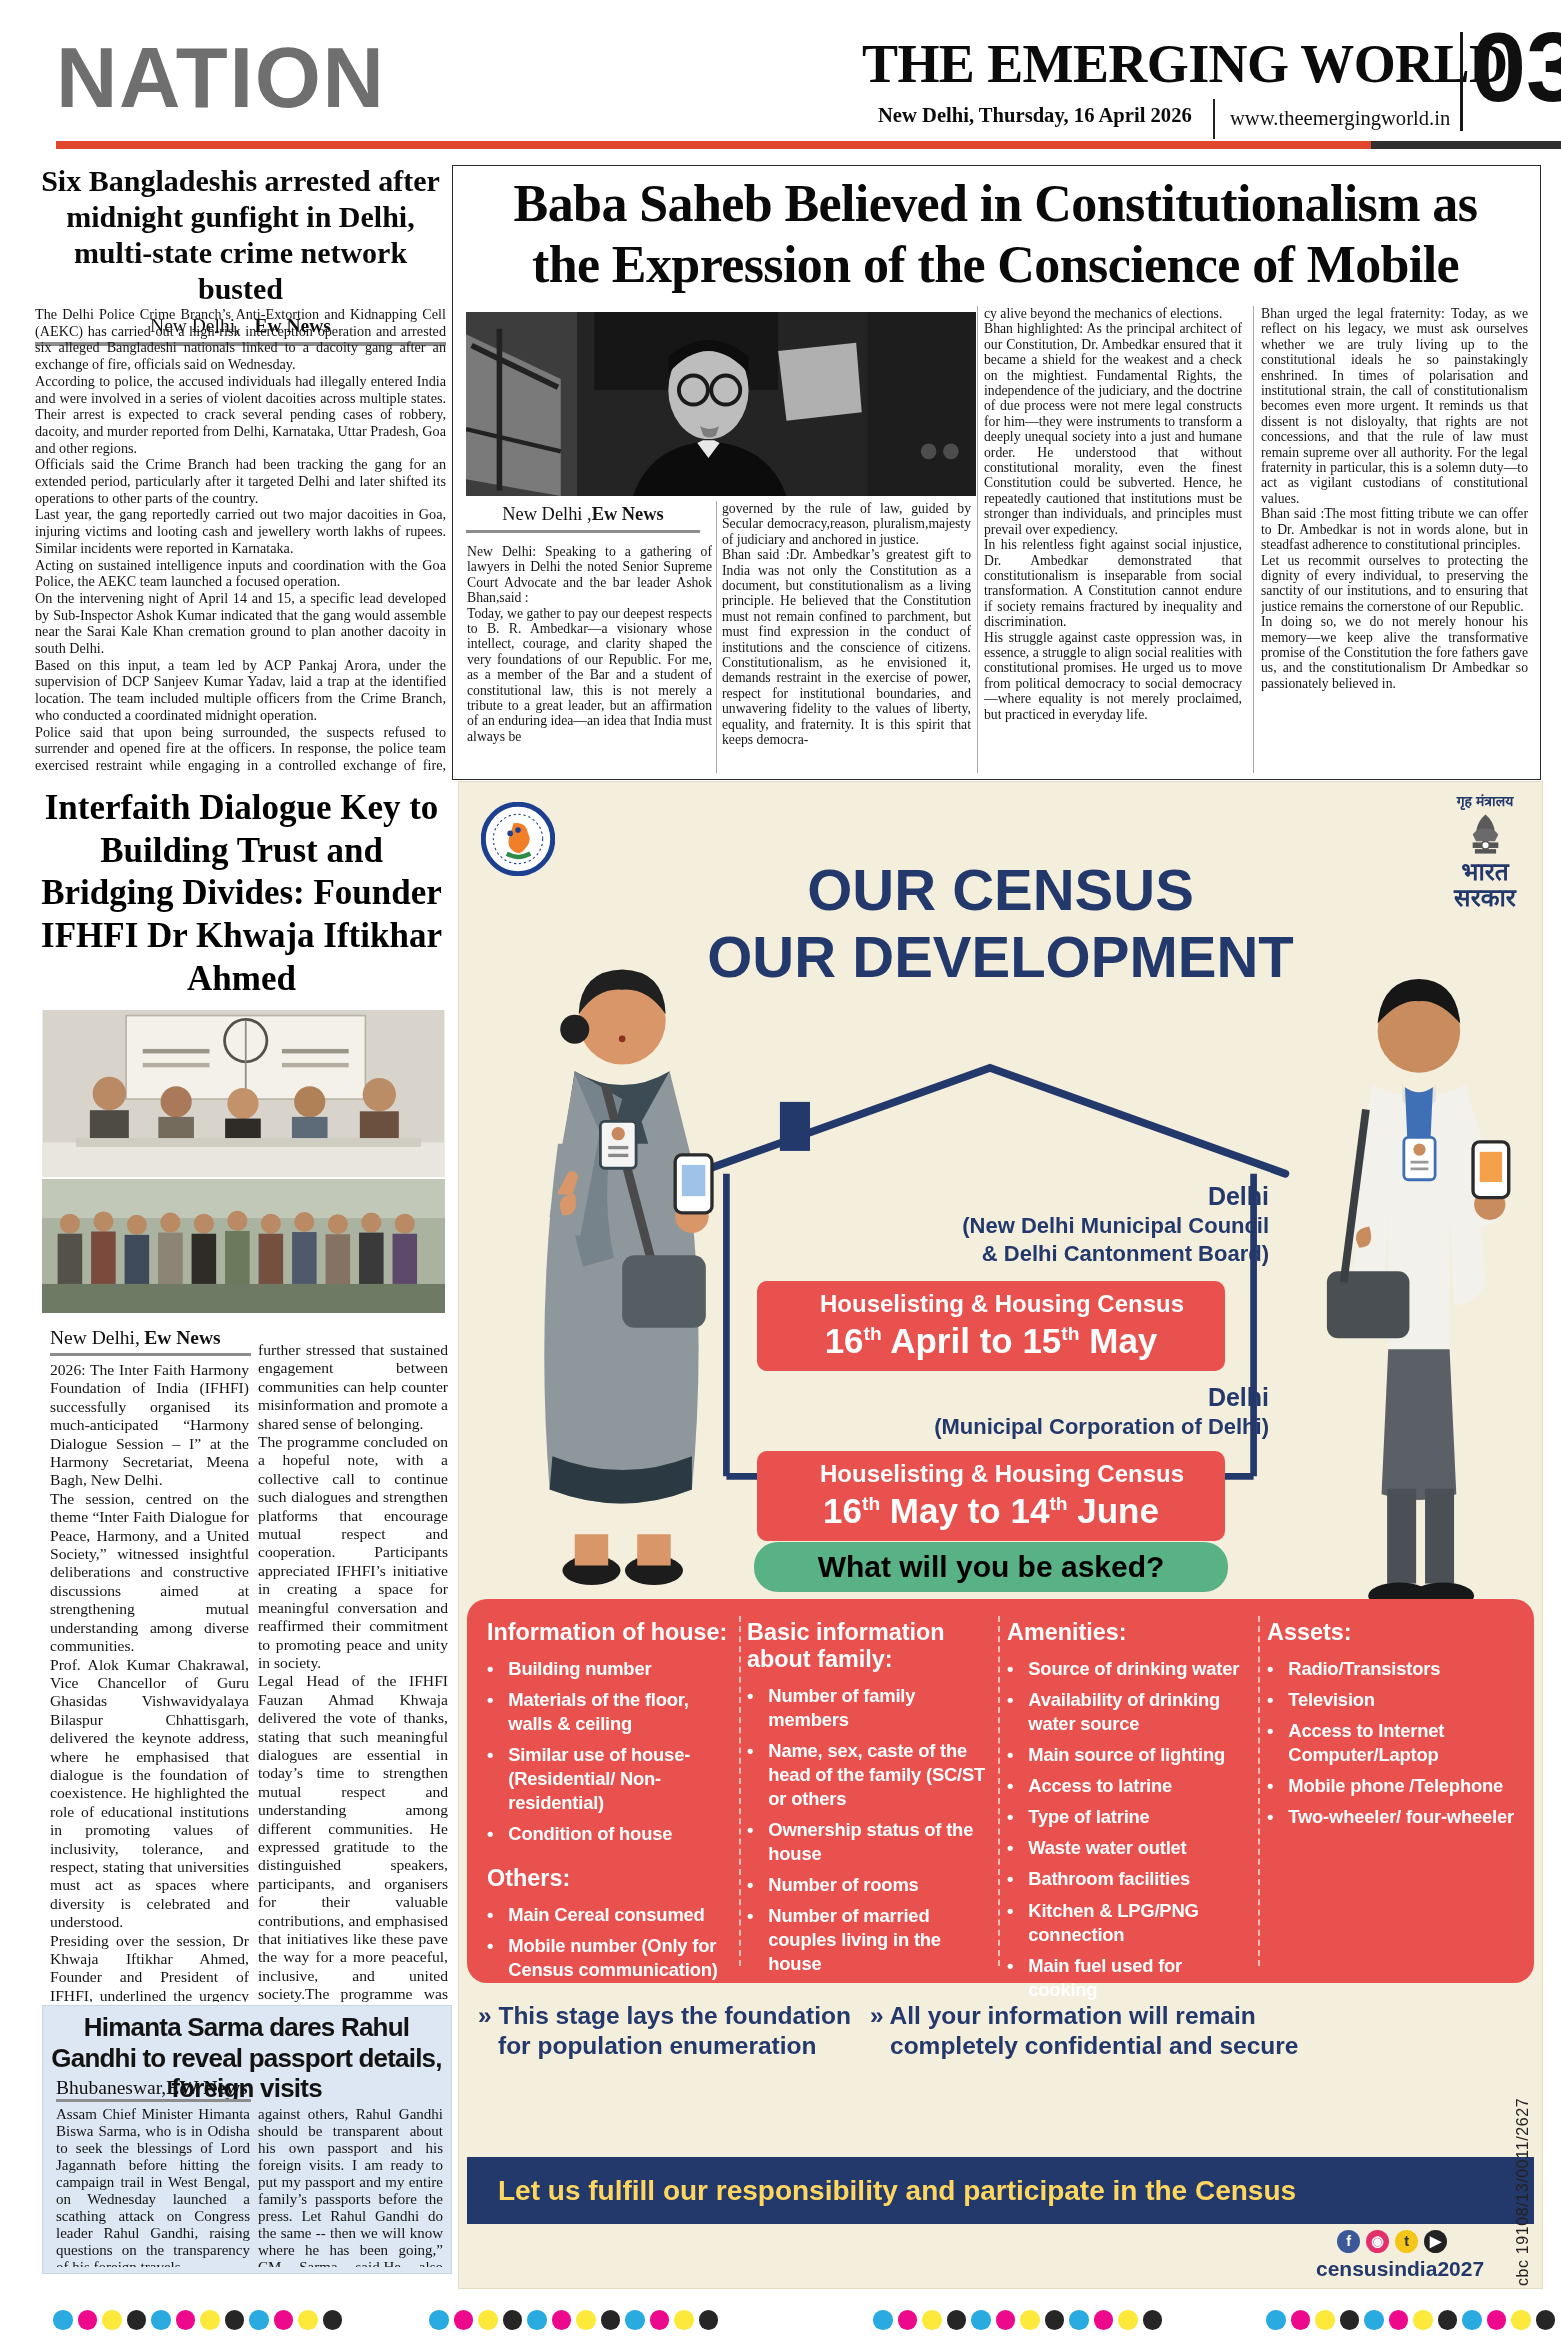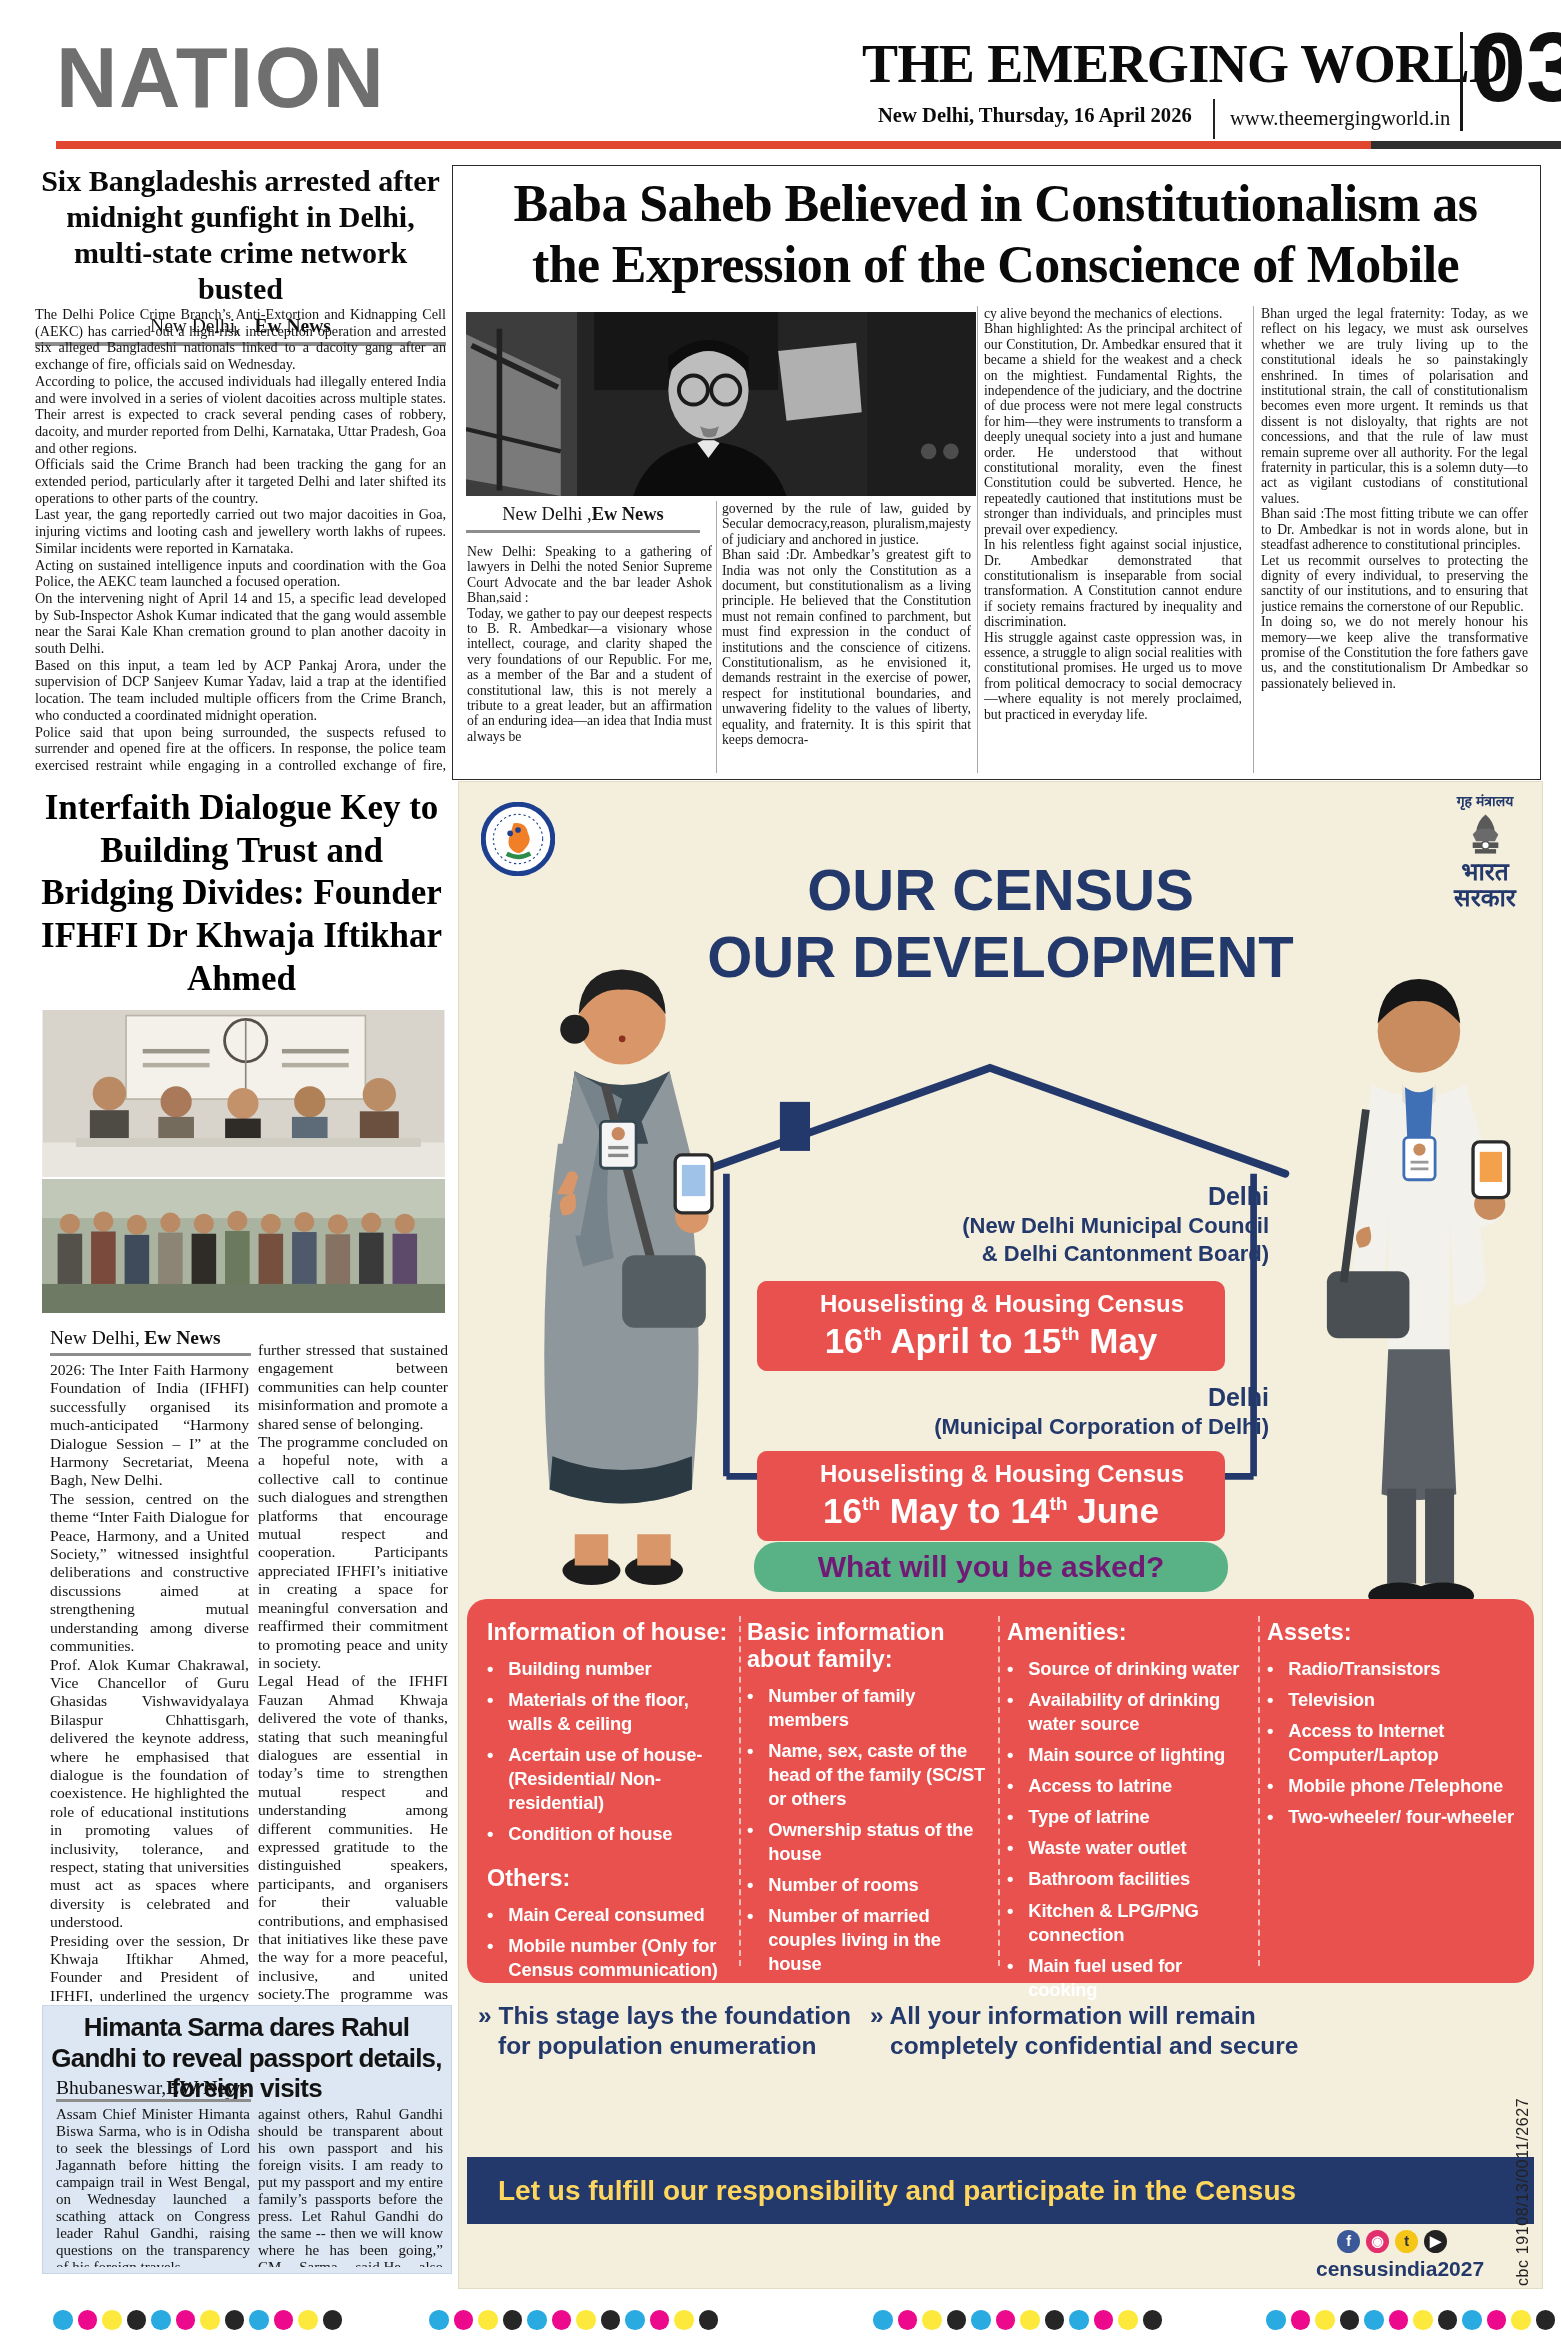--- a/index.html
+++ b/index.html
@@ -80,21 +80,21 @@
   .delhi-head .d1{font-size:25px;line-height:1.25;}
   .delhi-head .d2{font-size:22px;line-height:1.25;}
   .redbanner{left:757px;width:468px;height:90px;background:#e8514e;border-radius:10px;
              text-align:center;color:#fff;font-family:"Liberation Sans",sans-serif;}
   #banner1{top:1281px;}
   #banner2{top:1451px;}
   .redbanner .l1{font-size:24px;font-weight:bold;padding-top:9px;margin-left:22px;}
   .redbanner .l2{font-size:35px;font-weight:bold;margin-top:3.3px;}
   .redbanner sup{font-size:0.55em;vertical-align:super;}
   #greenbanner{left:754px;top:1542px;width:474px;height:50px;background:#59b286;border-radius:24px;
-      color:#701a75;font-family:"Liberation Sans",sans-serif;font-weight:bold;font-size:30px;
+      color:#000000;font-family:"Liberation Sans",sans-serif;font-weight:bold;font-size:30px;
       text-align:center;line-height:50px;}
   #qabox{left:467px;top:1599px;width:1067px;height:384px;background:#e8514e;border-radius:20px;}
   .qacol{position:absolute;top:20px;color:#fff;font-family:"Liberation Sans",sans-serif;}
   .qacol h3{margin:0 0 11px 0;font-size:23.4px;line-height:1.15;font-weight:bold;}
   .qacol h4{margin:19px 0 11px 0;font-size:23.4px;font-weight:bold;}
   #qa-c1{left:20px;width:243px;}
   #qa-c2{left:280px;width:243px;}
   #qa-c3{left:540px;width:243px;}
   #qa-c4{left:800px;width:249px;}
   .qasep{position:absolute;top:16.7px;height:350px;width:0;border-left:2.2px dashed #f6c0ba;}
@@ -407,21 +407,21 @@
         <div class="b-row">
           <span class="b-dot">•</span>
           <span class="b-txt">Building number</span>
         </div>
         <div class="b-row">
           <span class="b-dot">•</span>
           <span class="b-txt">Materials of the floor, walls &amp; ceiling</span>
         </div>
         <div class="b-row">
           <span class="b-dot">•</span>
-          <span class="b-txt">Acertain use of house- (Residential/ Non-residential)</span>
+          <span class="b-txt">Similar use of house- (Residential/ Non-residential)</span>
         </div>
         <div class="b-row">
           <span class="b-dot">•</span>
           <span class="b-txt">Condition of house</span>
         </div>
       </div>
     <h4>Others:</h4>
     <div>
         <div class="b-row">
           <span class="b-dot">•</span>

